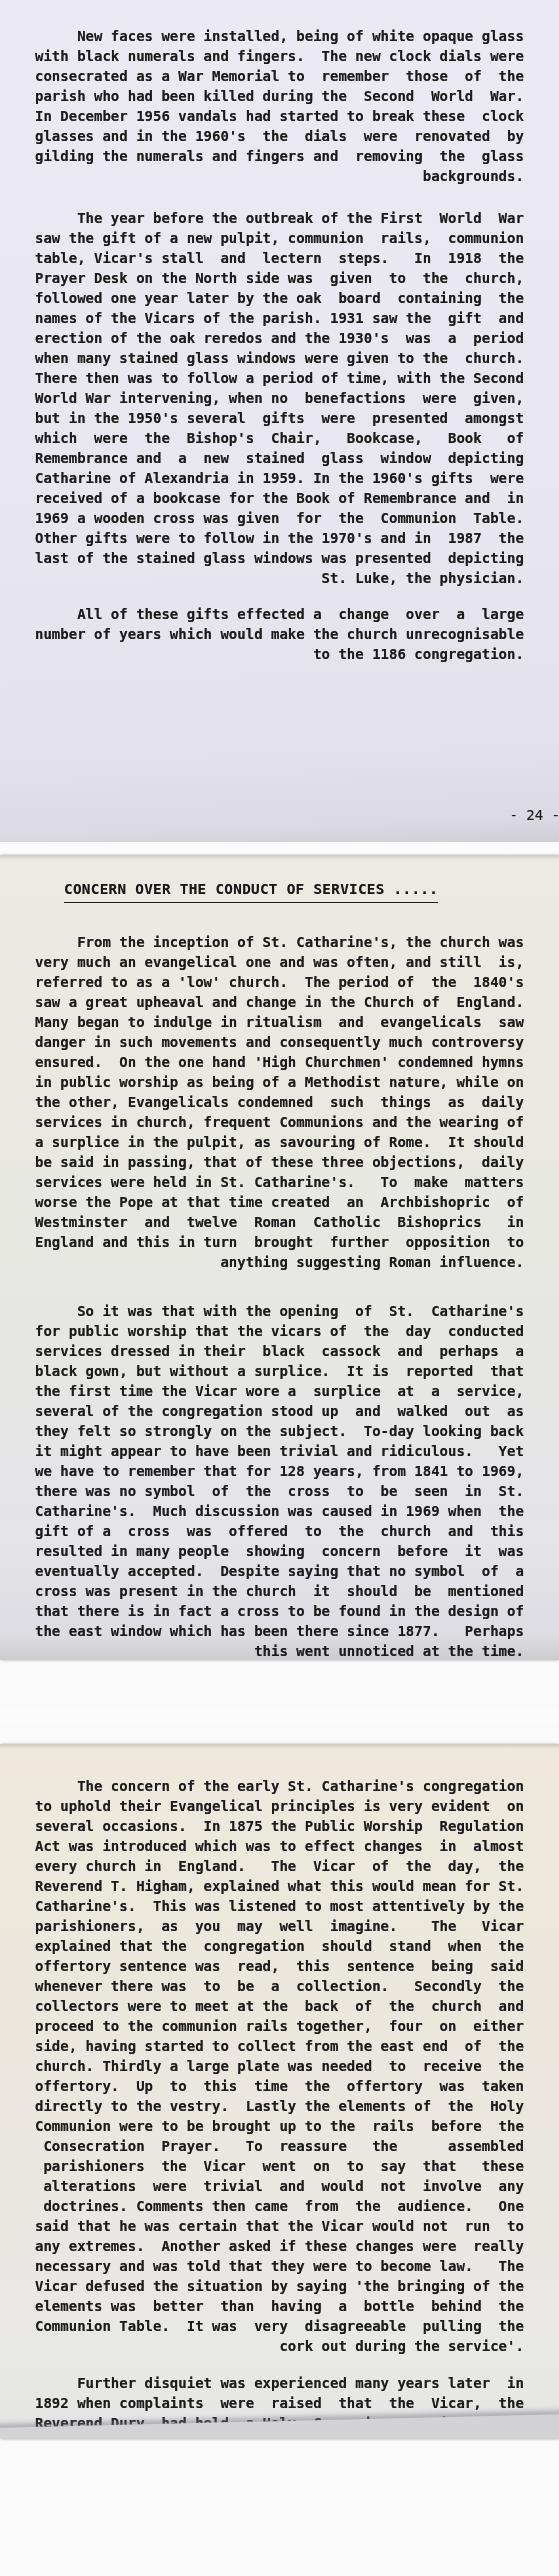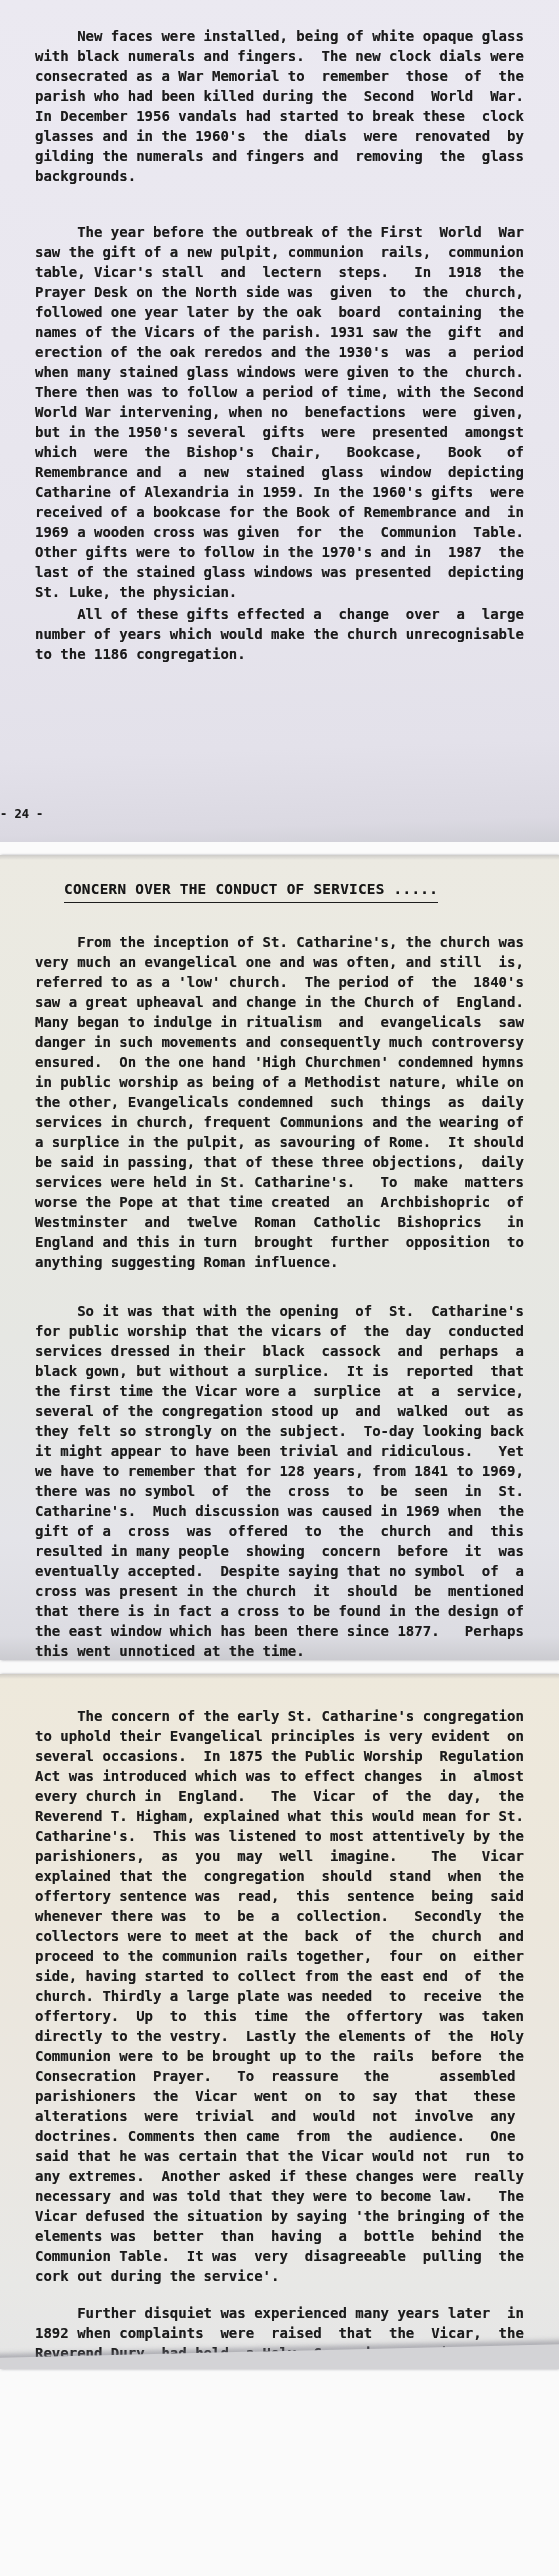--- a/index.html
+++ b/index.html
@@ -14,42 +14,42 @@
   }
   #page-24{
     top:0;height:842px;
     background:linear-gradient(178deg,#ebe9f1 0%,#e9e7ef 40%,#e7e5ed 65%,#e3e1ea 88%,#dbd9e2 97%,#cfcfd6 100%);
   }
   #page-25{
     top:855px;height:805px;
     background:linear-gradient(to bottom,#eceae2 0%,#e9e9e1 30%,#e6e7e3 60%,#e4e4e9 85%,#dcdce2 97%,#cbcbd0 100%);
   }
   #page-26{
-    top:1674px;height:695px;
+    top:1744px;height:695px;
     background:linear-gradient(to bottom,#eee9dc 0%,#ece7dc 35%,#eae7e1 65%,#e8e8e6 88%,#e5e5e5 100%);
   }
   #page-25::before, #page-26::before{
     content:"";position:absolute;top:0;left:0;right:0;height:4.9px;
     background:linear-gradient(to bottom,rgba(95,95,108,0.22),rgba(0,0,0,0));
   }
   .para{
     position:absolute;left:35px;
     white-space:pre;
     font-size:14px;line-height:20px;font-weight:bold;
-    color:#1b1b1b;text-shadow:0 0 0.5px rgba(28,28,28,0.5);
+    color:#1b1b1b;text-shadow:0 0 0.5px rgba(28,28,28,0.5);text-align:right;
   }
   .heading{
     position:absolute;left:64px;white-space:pre;
     font-size:14.3px;line-height:18.3px;font-weight:bold;letter-spacing:0.3px;
     color:#171717;text-shadow:0 0 0.5px rgba(28,28,28,0.5);
     border-bottom:1.6px solid #1d1d1d;padding-bottom:3.8px;
   }
   .page-number{
-    position:absolute;left:0;width:100%;text-align:left;
-    font-size:12px;font-weight:bold;color:#1b1b1b;
+    position:absolute;left:0;width:100%;text-align:right;
+    font-size:14px;font-weight:normal;color:#1b1b1b;
     text-shadow:0 0 0.5px rgba(28,28,28,0.5);white-space:pre;
   }
   .scan-gap{position:absolute;left:0;width:560px;background:#fbfbfb;}
   #gap-1{top:842px;height:13px;}
   #gap-2{top:1708px;height:14.6px;}
   .bottom-edge{
     position:absolute;bottom:-21.6px;left:-6.5px;width:574px;height:40px;
     background:#d3d3d6;transform:rotate(-1.4deg);
     box-shadow:0 -3.8px 4.9px rgba(118,118,130,0.5);
   }
@@ -59,21 +59,21 @@
 
 <div class="page" id="page-24">
   <div class="para" style="top:26.4px">     New faces were installed, being of white opaque glass
 with black numerals and fingers.  The new clock dials were
 consecrated as a War Memorial to  remember  those  of  the
 parish who had been killed during the  Second  World  War.
 In December 1956 vandals had started to break these  clock
 glasses and in the 1960's  the  dials  were  renovated  by
 gilding the numerals and fingers and  removing  the  glass
 backgrounds.</div>
-  <div class="para" style="top:222px">     The year before the outbreak of the First  World  War
+  <div class="para" style="top:208px">     The year before the outbreak of the First  World  War
 saw the gift of a new pulpit, communion  rails,  communion
 table, Vicar's stall  and  lectern  steps.   In  1918  the
 Prayer Desk on the North side was  given  to  the  church,
 followed one year later by the oak  board  containing  the
 names of the Vicars of the parish. 1931 saw the  gift  and
 erection of the oak reredos and the 1930's  was  a  period
 when many stained glass windows were given to the  church.
 There then was to follow a period of time, with the Second
 World War intervening, when no  benefactions  were  given,
 but in the 1950's several  gifts  were  presented  amongst

